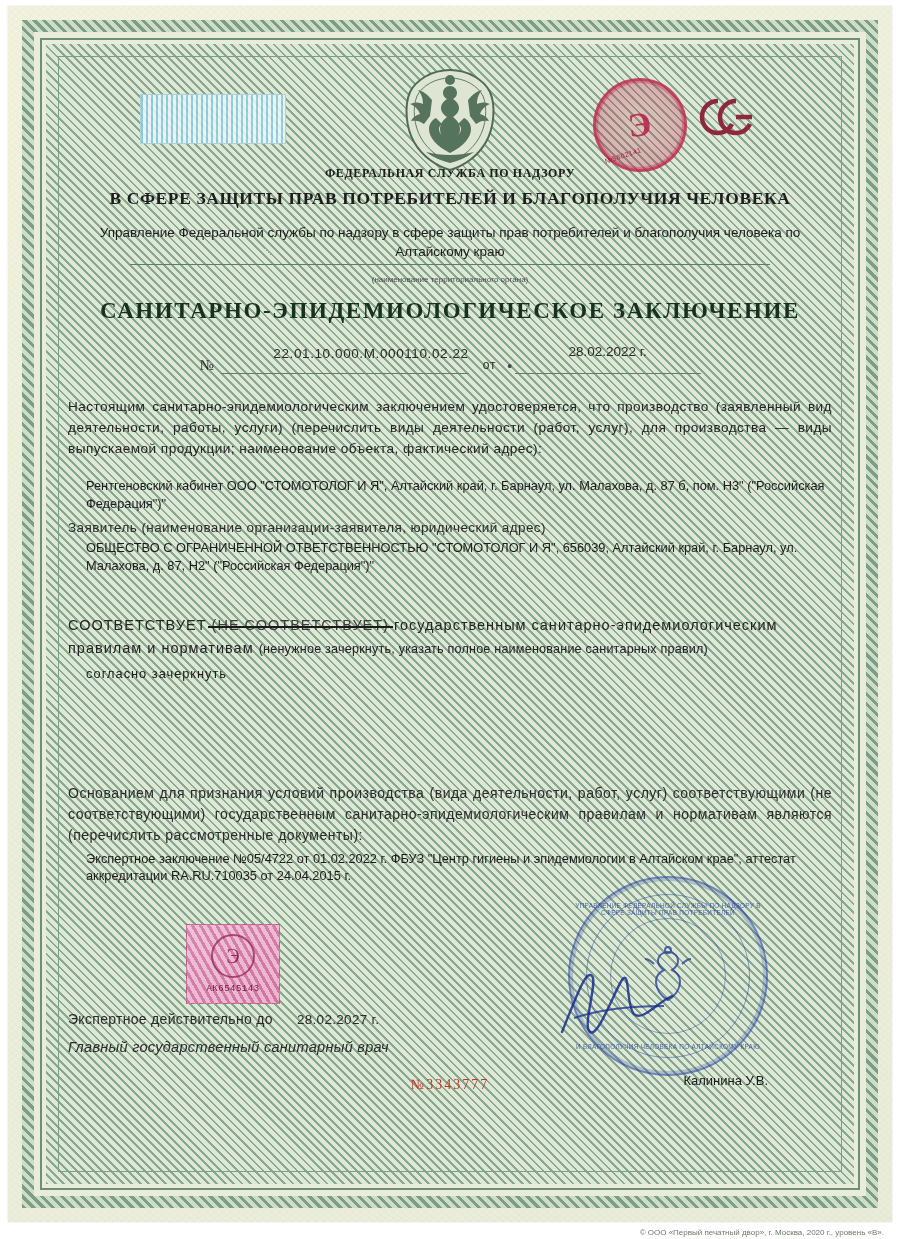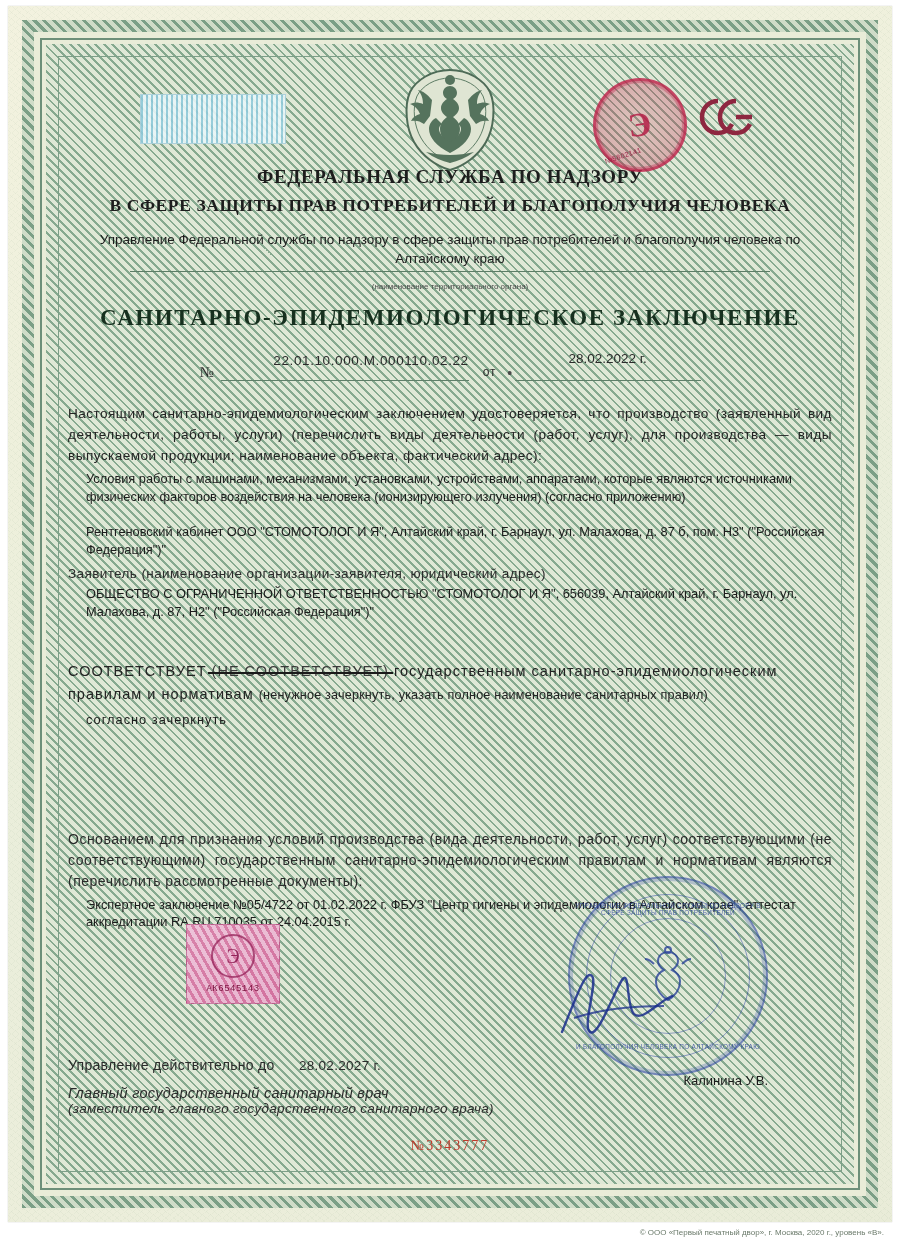--- a/index.html
+++ b/index.html
@@ -168,21 +168,21 @@
     right: 58px;
     top: 38px;
     width: 96px;
     height: 46px;
   }
   
   .title1 {
     text-align: center;
     font-family: "Liberation Serif", serif;
     font-weight: bold;
-    font-size: 19px;
+    font-size: 12px;
     letter-spacing: 0.6px;
     color: #1d1d1d;
     margin-top: 2px;
   }
   .title2 {
     text-align: center;
     font-family: "Liberation Serif", serif;
     font-weight: bold;
     font-size: 17.5px;
     letter-spacing: 0.6px;
@@ -504,46 +504,44 @@
       <div class="numrow">
         <span class="lbl">№</span>
         <span class="ul">22.01.10.000.М.000110.02.22</span>
         <span class="ot">от</span>
         <span class="ot-mark">•</span>
         <span class="ul2">28.02.2022 г.</span>
       </div>
 
       <div class="para-sp">Настоящим санитарно-эпидемиологическим заключением удостоверяется, что производство (заявленный вид деятельности, работы, услуги) (перечислить виды деятельности (работ, услуг), для производства — виды выпускаемой продукции; наименование объекта, фактический адрес):</div>
 
-      <div class="filled">Условия работы с машинами, механизмами, установками, устройствами, аппаратами, которые являются источниками физических факторов воздействия на человека (ионизирующего излучения) (согласно приложению)</div>
 
       <div class="filled gap">Рентгеновский кабинет ООО "СТОМОТОЛОГ И Я", Алтайский край, г. Барнаул, ул. Малахова, д. 87 б, пом. Н3" ("Российская Федерация")"</div>
 
       <div class="label-gray">Заявитель (наименование организации-заявителя, юридический адрес)</div>
       <div class="filled">ОБЩЕСТВО С ОГРАНИЧЕННОЙ ОТВЕТСТВЕННОСТЬЮ "СТОМОТОЛОГ И Я", 656039, Алтайский край, г. Барнаул, ул. Малахова, д. 87, Н2" ("Российская Федерация")"</div>
 
       <div class="conform">
         <span>СООТВЕТСТВУЕТ</span>
         <span class="strike-wrap">(НЕ СООТВЕТСТВУЕТ)</span>
         <span>государственным санитарно-эпидемиологическим правилам и нормативам</span>
         <span class="hint">(ненужное зачеркнуть, указать полное наименование санитарных правил)</span>
         <div class="filled">согласно зачеркнуть</div>
       </div>
 
       <div class="block2">Основанием для признания условий производства (вида деятельности, работ, услуг) соответствующими (не соответствующими) государственным санитарно-эпидемиологическим правилам и нормативам являются (перечислить рассмотренные документы):</div>
       <div class="filled">Экспертное заключение №05/4722 от 01.02.2022 г. ФБУЗ "Центр гигиены и эпидемиологии в Алтайском крае", аттестат аккредитации RA.RU.710035 от 24.04.2015 г.</div>
 
       <div class="valid-row">
-        <span>Управление действительно до</span>
+        <span>Экспертное действительно до</span>
         <span class="date">28.02.2027 г.</span>
       </div>
 
       <div class="doctor">
         <div>Главный государственный санитарный врач</div>
-        <div class="sub">(заместитель главного государственного санитарного врача)</div>
       </div>
 
       <div class="blank-num">№3343777</div>
 
       <span class="signer-name">Калинина У.В.</span>
 
       <div class="holo-sticker">
         <div class="ring">Э</div>
         <div class="serial">АК6545143</div>
       </div>

